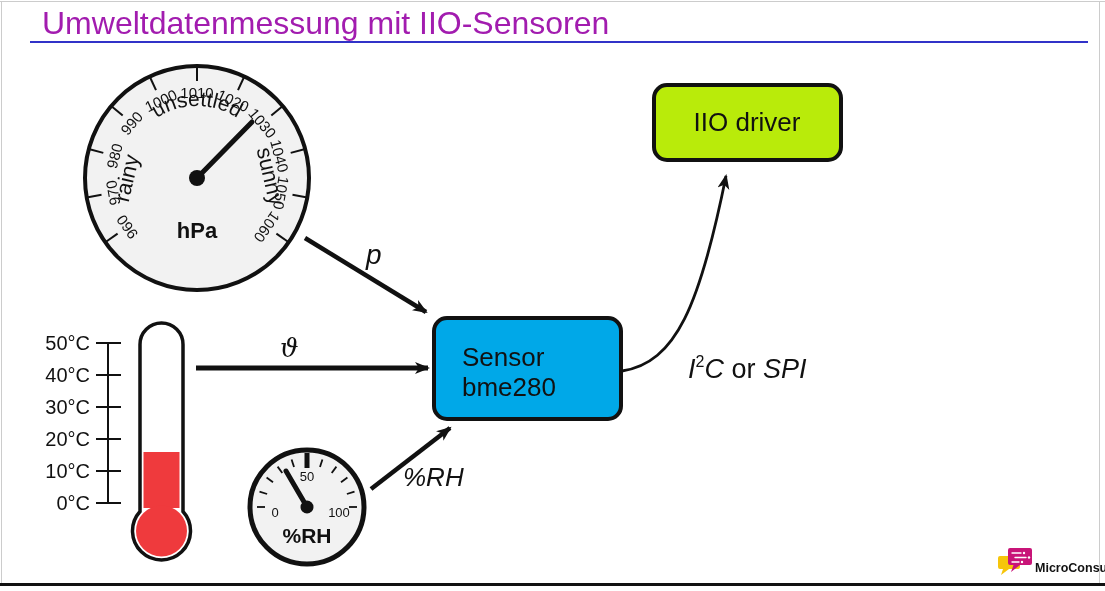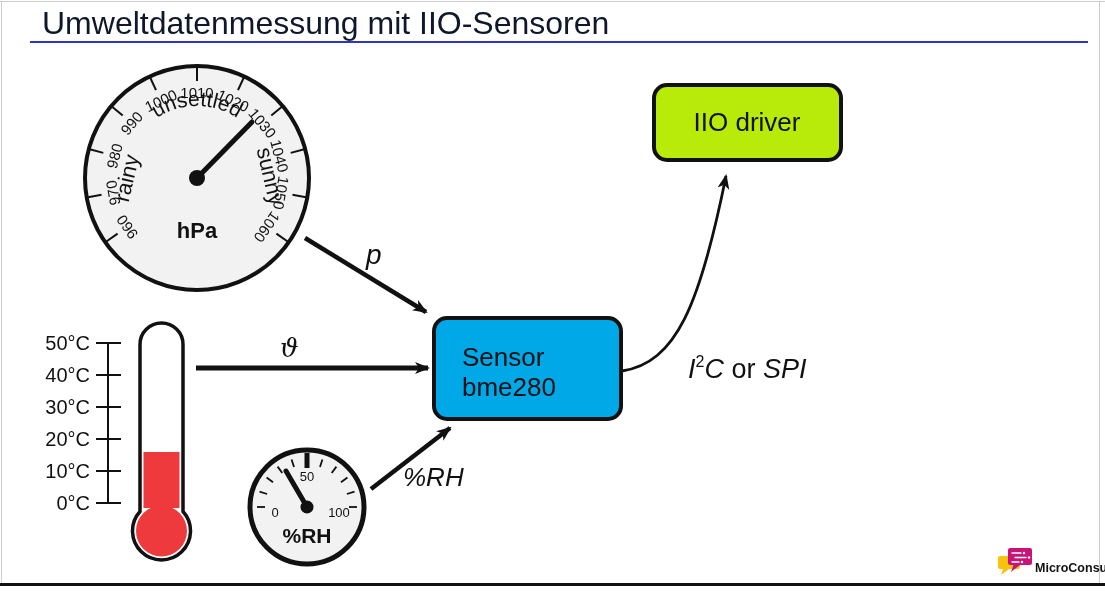--- a/index.html
+++ b/index.html
@@ -16,21 +16,21 @@
   .theta{font-family:"DejaVu Serif",serif;font-style:italic;}
 </style>
 </head>
 <body>
 
 <div class="border-top"></div>
 <div class="border-left"></div>
 <div class="border-right"></div>
 <div class="border-bottom"></div>
 
-<div class="title" style="color: #0f172a;">Umweltdatenmessung mit IIO-Sensoren</div>
+<div class="title" style="color: #a21caf;">Umweltdatenmessung mit IIO-Sensoren</div>
 <div class="title-rule" style="background: rgb(49, 50, 200);"></div>
 
 <svg class="diagram" width="1105" height="591" viewBox="0 0 1105 591">
   <defs>
     <marker id="ah" markerUnits="userSpaceOnUse" markerWidth="16" markerHeight="13" refX="13" refY="6" orient="auto">
       <path d="M0,0 L15,6 L0,12 L4,6 Z" fill="#111"></path>
     </marker>
     <path id="arcU" d="M150.7,122.8 A72,72 0 0 1 243.3,122.8" fill="none"></path>
   </defs>
 

